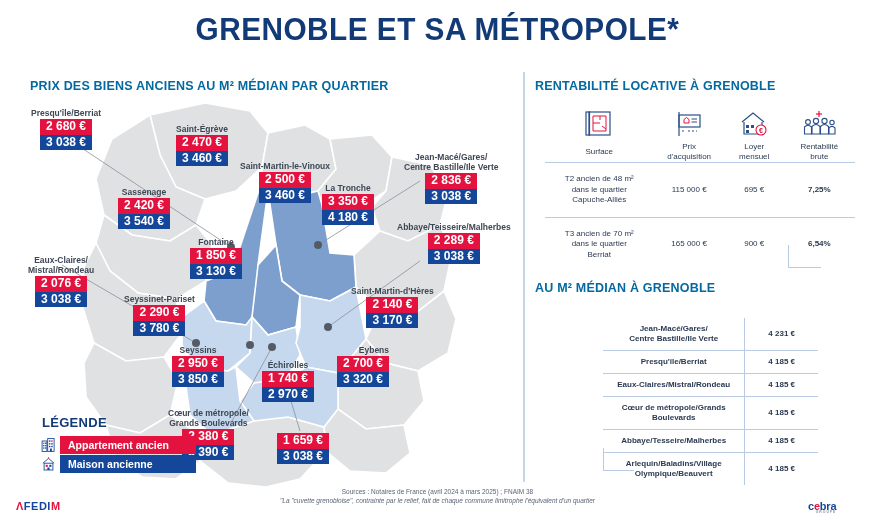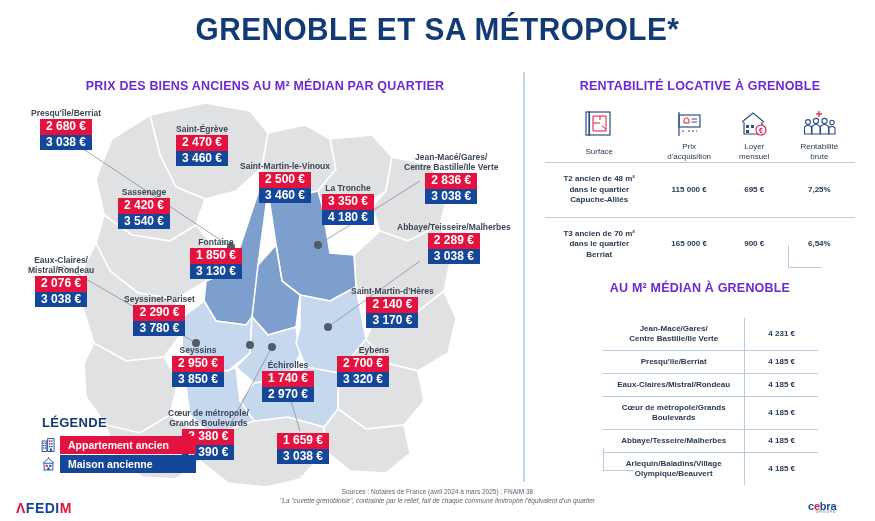--- a/index.html
+++ b/index.html
@@ -29,23 +29,22 @@
     color: #123a77;
     font-stretch: condensed;
     transform: scaleX(0.96);
   }
 
   
   .sect-head {
     position: absolute;
     font-size: 12.5px;
     font-weight: bold;
-    color: #6d28d9;
+    color: #0369a1;
     letter-spacing: 0.2px;
-    text-align: center;
   }
   #map-heading { top: 79px; left: 30px; width: 470px; }
   #renta-heading { top: 79px; left: 535px; width: 330px; }
   #neuf-heading { top: 281px; left: 535px; width: 330px; line-height: 15px; }
 
   
   .v-divider {
     position: absolute;
     left: 523px;
     top: 72px;
@@ -149,21 +148,21 @@
     line-height: 10px;
     padding-bottom: 7px;
   }
   #renta thead tr.labels th { border-bottom: 1.2px solid #b9cbe2; }
   #renta tbody td {
     padding: 11px 2px;
     line-height: 10.5px;
     font-size: 8px;
   }
   #renta tbody tr + tr td { border-top: 1.2px solid #b9cbe2; }
-  .r-desc { font-weight: bold; }
+  .r-desc { font-weight: normal; }
   .r-rate { font-weight: bold; color: #1a5fc1; }
   #renta .col-surf { width: 35%; }
   #renta .col-prix { width: 23%; }
   #renta .col-loy  { width: 19%; }
   #renta .col-rent { width: 23%; }
 
   .bracket {
     position: absolute;
     border-left: 1.4px solid #b9cbe2;
     border-bottom: 1.4px solid #b9cbe2;
@@ -202,21 +201,21 @@
     color: #5a6575;
     line-height: 9px;
   }
   #sources .note { font-style: italic; }
 
   
   #logo-left {
     position: absolute;
     left: 16px;
     top: 500px;
-    font-size: 14px;
+    font-size: 11px;
     font-weight: bold;
     letter-spacing: 0.5px;
     color: #14479a;
   }
   #logo-left .acc { color: #e4123f; }
   #logo-right {
     position: absolute;
     left: 808px;
     top: 500px;
     font-size: 11px;

